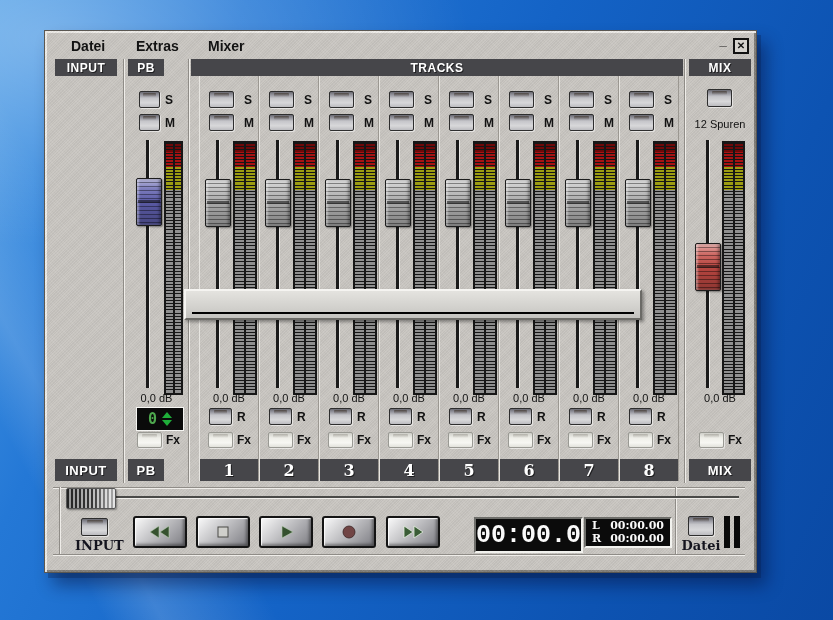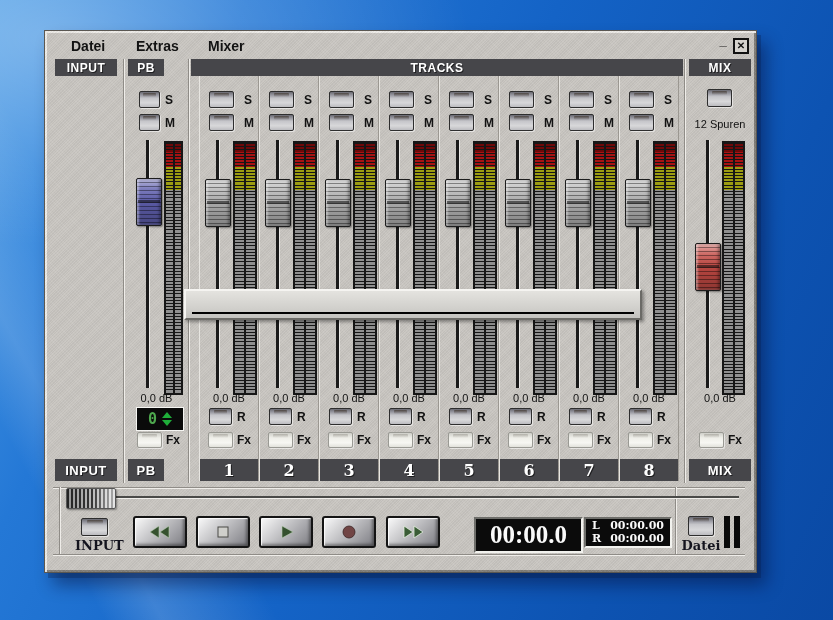--- a/index.html
+++ b/index.html
@@ -96,21 +96,21 @@
       repeating-linear-gradient(90deg,#2f2f2f 0 2px,#c4c4c4 2px 4px);
     box-shadow:1px 1px 2px rgba(0,0,0,.4);}
   .midi-key{left:36px;top:487px;width:27px;height:18px;}
   .serif-label{position:absolute;font-family:"DejaVu Serif",serif;font-weight:bold;font-size:13px;color:#14141e;text-align:center;}
   .tbtn{position:absolute;top:485px;width:54px;height:32px;border:2px solid #141414;border-radius:3px;cursor:pointer;
     background:linear-gradient(135deg,#fafafa 0%,#d4d4d6 30%,#a8a8ac 65%,#7c7c82 100%);
     box-shadow:inset 1px 1px 1px rgba(255,255,255,.9), inset -2px -2px 3px rgba(0,0,0,.38);
     display:flex;align-items:center;justify-content:center;padding:0;}
   .lcd{position:absolute;background:#0b0b0b;border:2px solid;border-color:#6e6e6a #f2f2ee #f2f2ee #6e6e6a;color:#fafafa;}
   .lcd-main{left:429px;top:486px;width:105px;height:32px;display:flex;align-items:center;justify-content:center;
-    font-family:Liberation Serif, serif;font-weight:bold;font-size:25px;letter-spacing:0px;}
+    font-family:Liberation Mono, monospace;font-weight:bold;font-size:25px;letter-spacing:0px;}
   .lcd-lr{left:539px;top:486px;width:88px;height:31px;display:flex;flex-direction:column;justify-content:center;gap:1px;
     font-family:"DejaVu Serif",serif;font-weight:bold;font-size:11px;padding:0 6px;box-sizing:border-box;}
   .lcd-row{display:flex;justify-content:space-between;line-height:12px;}
   .loop-key{left:643px;top:485px;width:26px;height:20px;}
   .vbars{position:absolute;left:679px;top:485px;width:16px;height:32px;display:flex;gap:4px;}
   .vbar{width:6px;height:100%;background:#0a0a0a;}
 </style>
 </head>
 <body>
 

